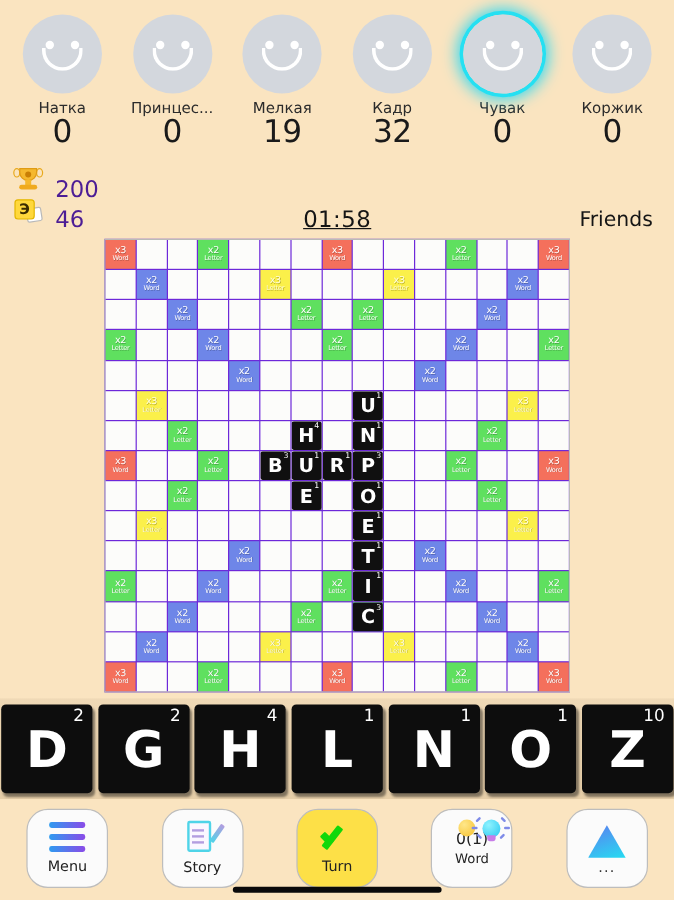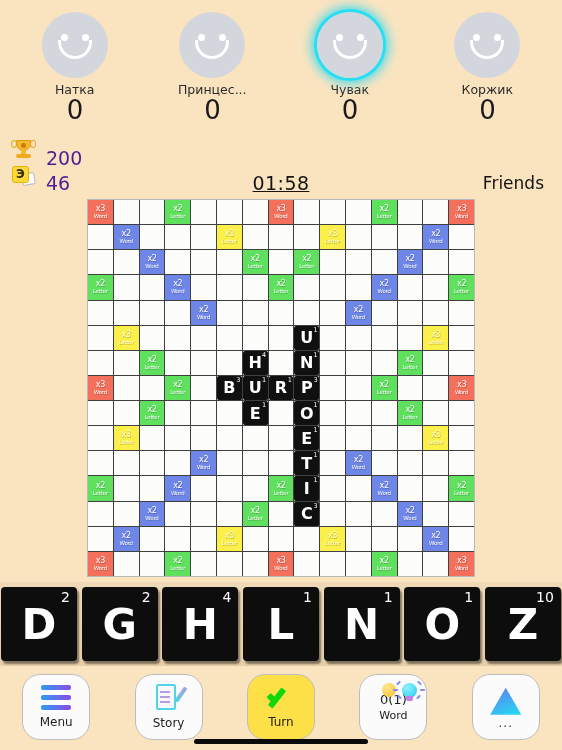--- a/index.html
+++ b/index.html
@@ -98,21 +98,21 @@
   }
 
   
   #board{
     position:absolute;left:87px;top:199px;
     width:388px;height:378px;
     display:grid;
     grid-template-columns:repeat(15,1fr);
     grid-template-rows:repeat(15,1fr);
     gap:1px;
-    background:#404040;
+    background:#6d28d9;
     box-sizing:border-box;
     border:1px solid #B9B9B9;
   }
   .cell{
     position:relative;
     background:#FCFCFA;
     display:flex;flex-direction:column;
     align-items:center;justify-content:center;
     overflow:hidden;
   }
@@ -241,20 +241,42 @@
     <div class="player">
       <div class="avatar-wrap">
         <div class="avatar">
           <span class="eye l"></span>
           <span class="eye r"></span>
           <span class="mouth"></span>
         </div>
       </div>
       <div class="pname">Принцес...</div>
       <div class="pscore">0</div>
+    </div>
+    <div class="player">
+      <div class="avatar-wrap">
+        <div class="avatar">
+          <span class="eye l"></span>
+          <span class="eye r"></span>
+          <span class="mouth"></span>
+        </div>
+      </div>
+      <div class="pname">Мелкая</div>
+      <div class="pscore">19</div>
+    </div>
+    <div class="player">
+      <div class="avatar-wrap">
+        <div class="avatar">
+          <span class="eye l"></span>
+          <span class="eye r"></span>
+          <span class="mouth"></span>
+        </div>
+      </div>
+      <div class="pname">Кадр</div>
+      <div class="pscore">32</div>
     </div>
     <div class="player">
       <div class="avatar-wrap active">
         <div class="avatar">
           <span class="eye l"></span>
           <span class="eye r"></span>
           <span class="mouth"></span>
         </div>
       </div>
       <div class="pname">Чувак</div>

